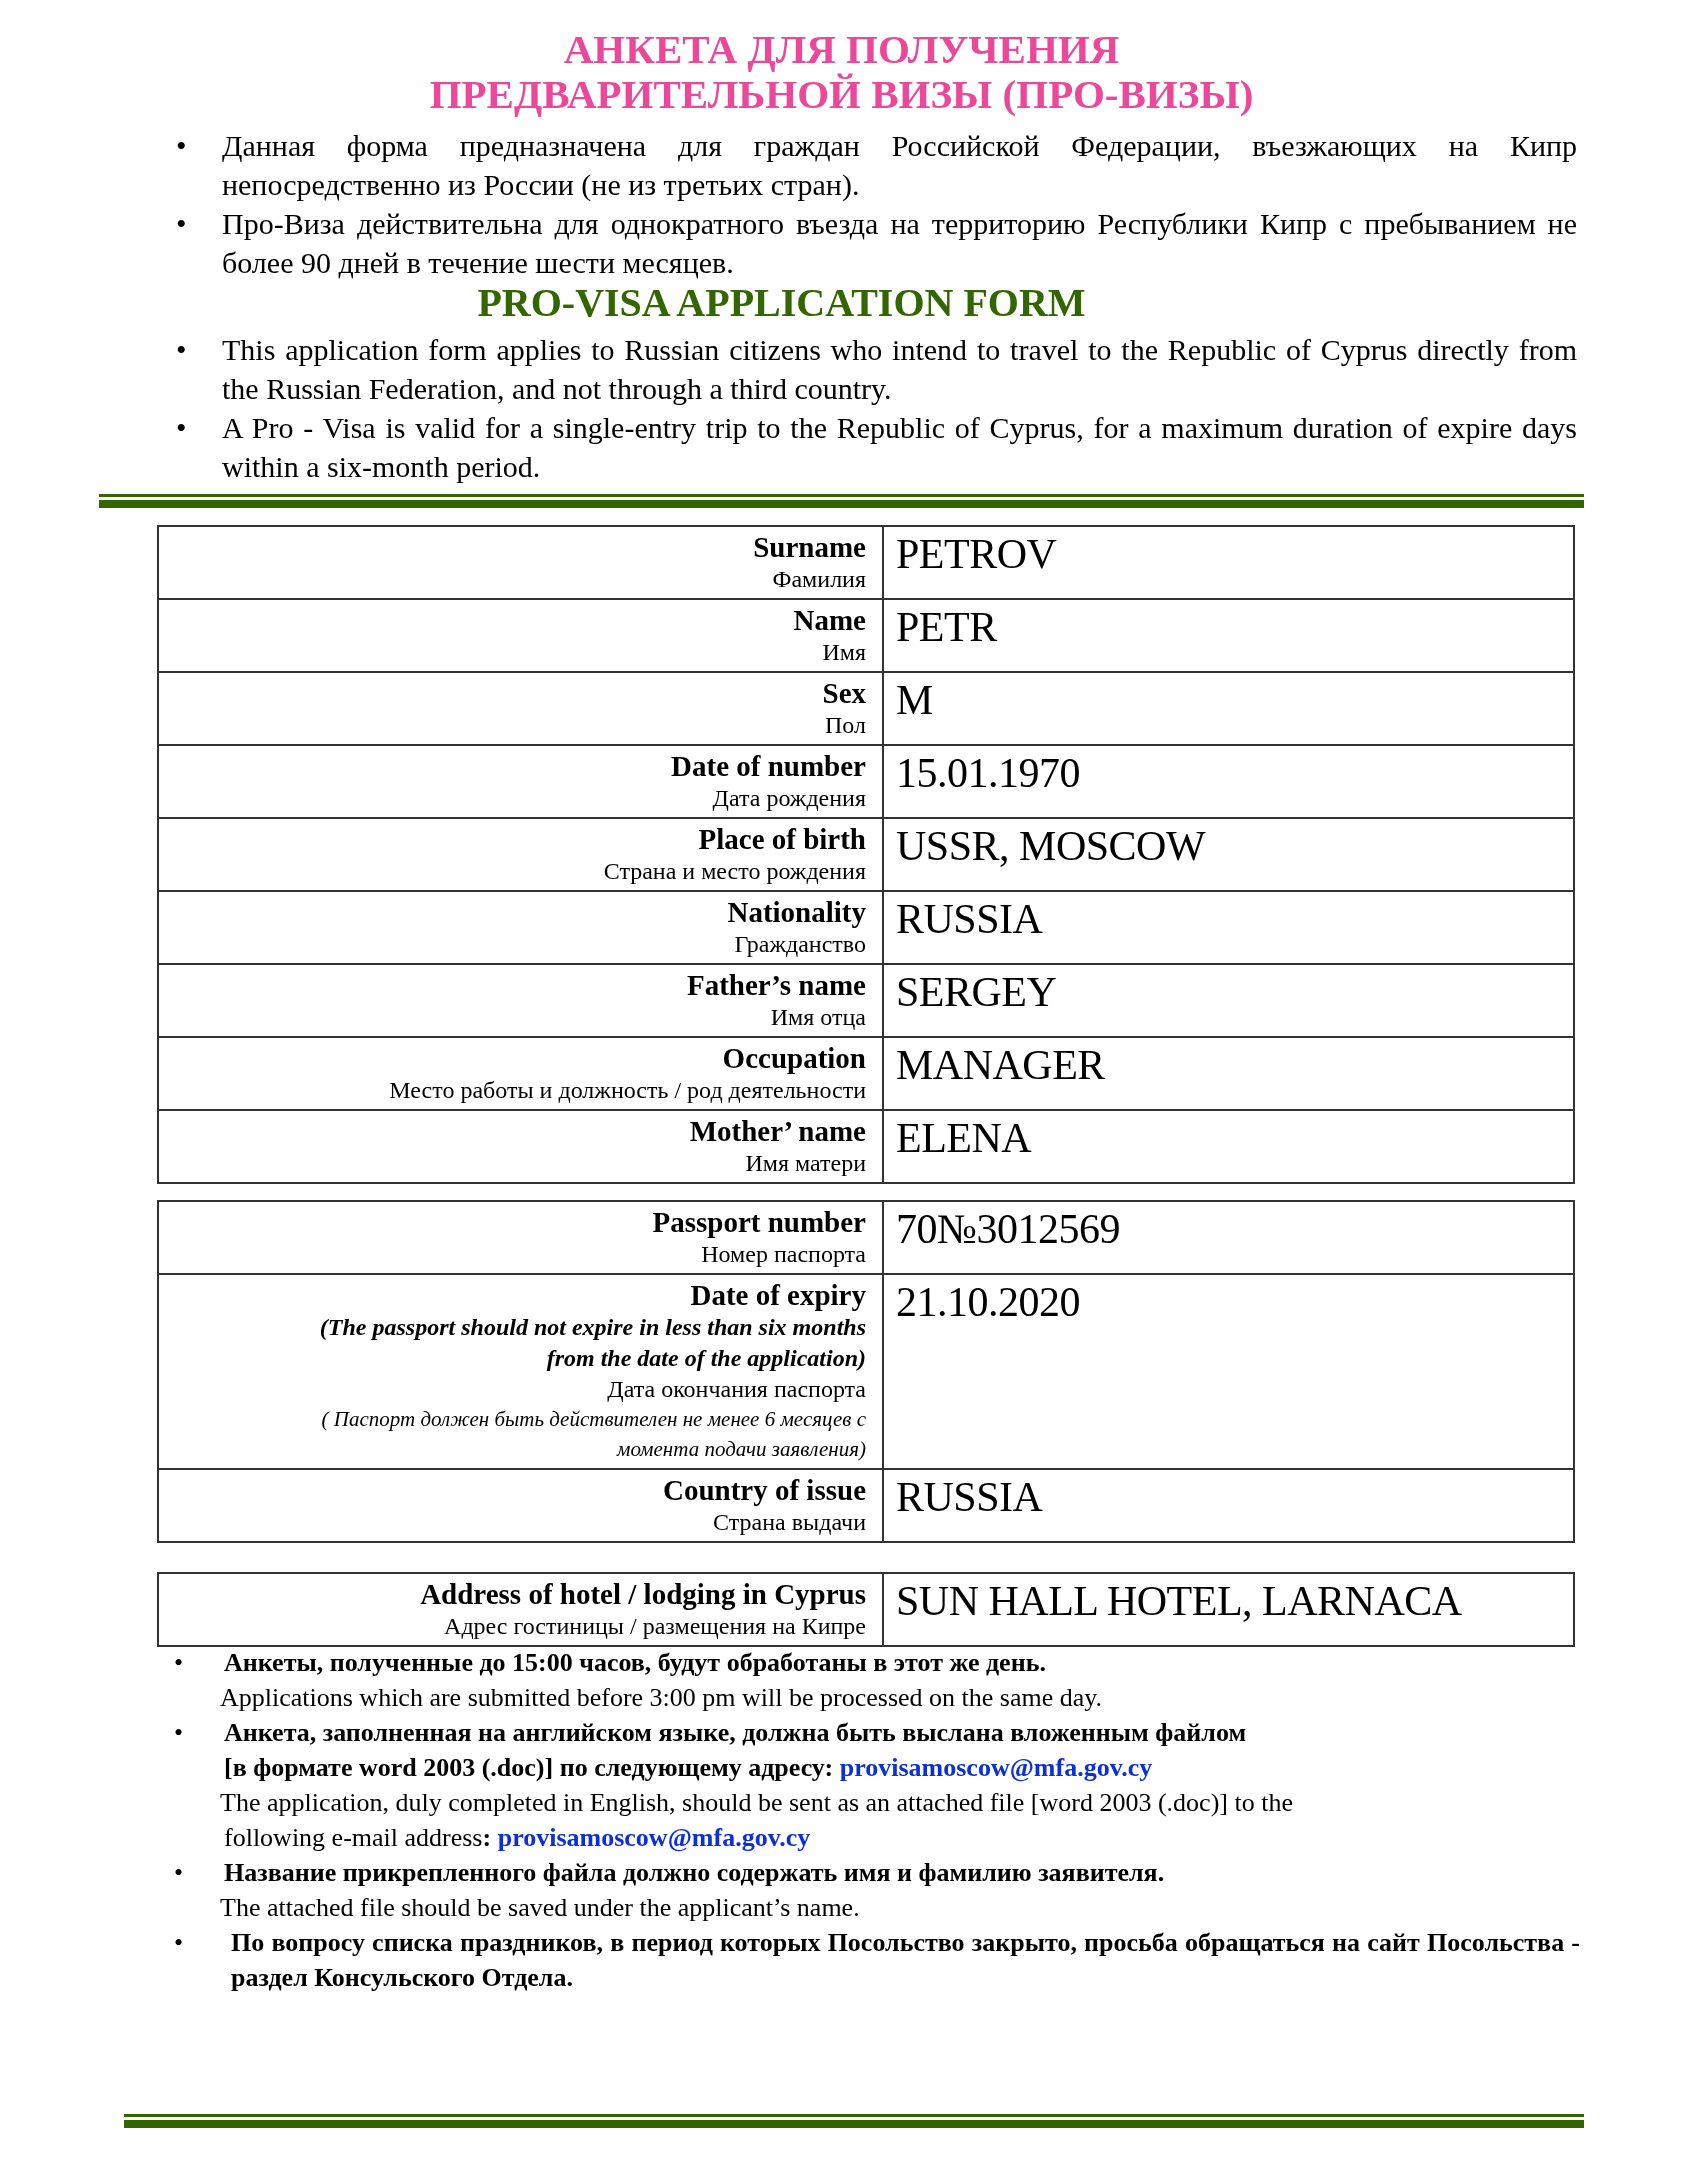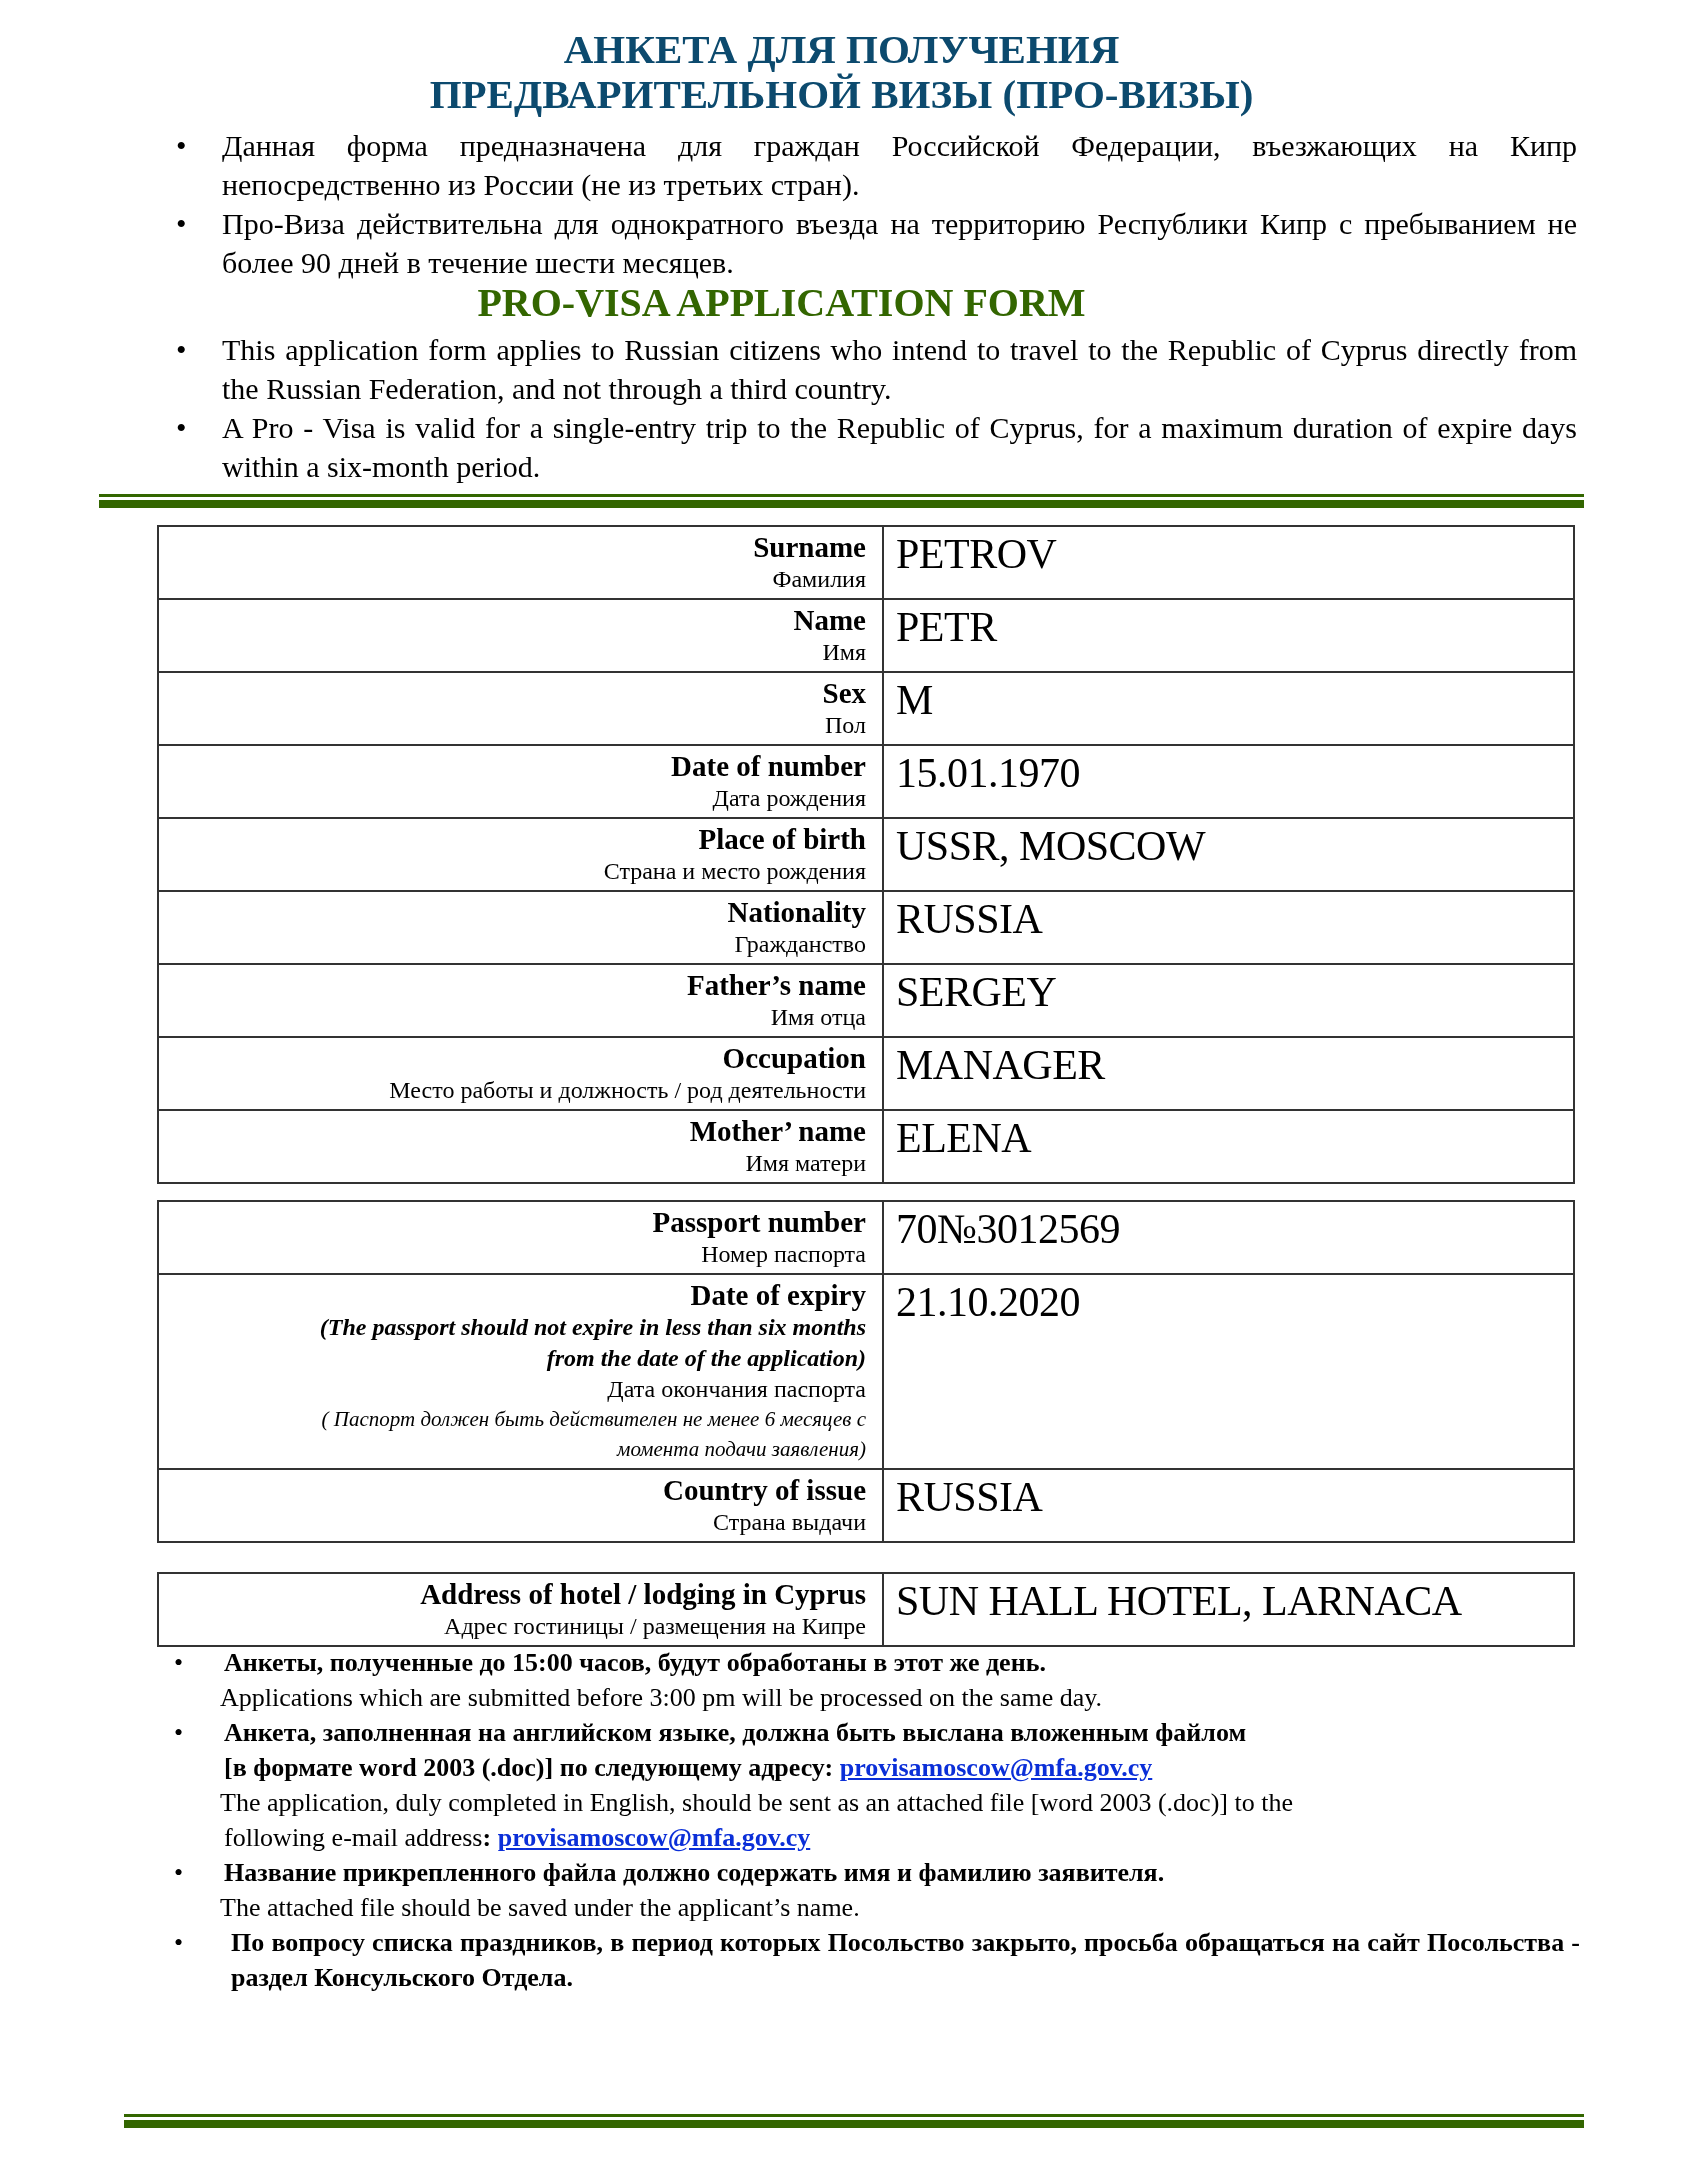--- a/index.html
+++ b/index.html
@@ -1,20 +1,20 @@
 <!DOCTYPE html>
 <html><head>
 <meta charset="utf-8">
 <style>
   html, body { margin: 0; padding: 0; background: #ffffff; }
   body { width: 1683px; height: 2178px; position: relative; overflow: hidden;
          font-family: "Liberation Serif", "DejaVu Serif", serif; color: #000; }
   .abs { position: absolute; }
 
-  .title { left: 0; width: 1683px; text-align: center; color: #0c4a6e; font-weight: bold;
+  .title { left: 0; width: 1683px; text-align: center; color: #ec4899; font-weight: bold;
            font-size: 41px; line-height: 46px; }
   .title1 { top: 26px; }
   .title2 { top: 71px; }
   .subtitle { left: 0; width: 1563px; text-align: center; color: #336600; font-weight: bold;
               font-size: 40px; line-height: 44px; top: 281px; }
 
   .intro { left: 176px; width: 1401px; font-size: 30px; line-height: 39px; }
   .intro .item { position: relative; padding-left: 46px; text-align: justify; text-align-last: left; }
   .intro .bullet { position: absolute; left: 0; top: 0; width: 20px; }
   .intro-ru { top: 126px; }
@@ -41,21 +41,21 @@
   .table3 { top: 1572px; }
   td.value.indent { padding-left: 22px; }
 
   .notes { left: 174px; width: 1406px; top: 1645px; font-size: 26px; line-height: 35px; }
   .notes .item { position: relative; padding-left: 50px; }
   .notes .bullet { position: absolute; left: 0; top: 0; }
   .notes .ru { font-weight: bold; display: block; }
   .notes .en { display: block; margin-left: -4px; }
   .notes .item.last { padding-left: 57px; text-align: justify; }
   .notes .item.last .en { margin-left: 0; }
-  a.mail { color: #0b2fd8; font-weight: bold; text-decoration: underline; }
+  a.mail { color: #0b2fd8; font-weight: bold; }
 </style>
 </head>
 <body>
 
 <div class="abs title title1">АНКЕТА ДЛЯ ПОЛУЧЕНИЯ</div>
 <div class="abs title title2">ПРЕДВАРИТЕЛЬНОЙ ВИЗЫ (ПРО-ВИЗЫ)</div>
 
 <div class="abs intro intro-ru">
   <div class="item">
     <span class="bullet">•</span>

